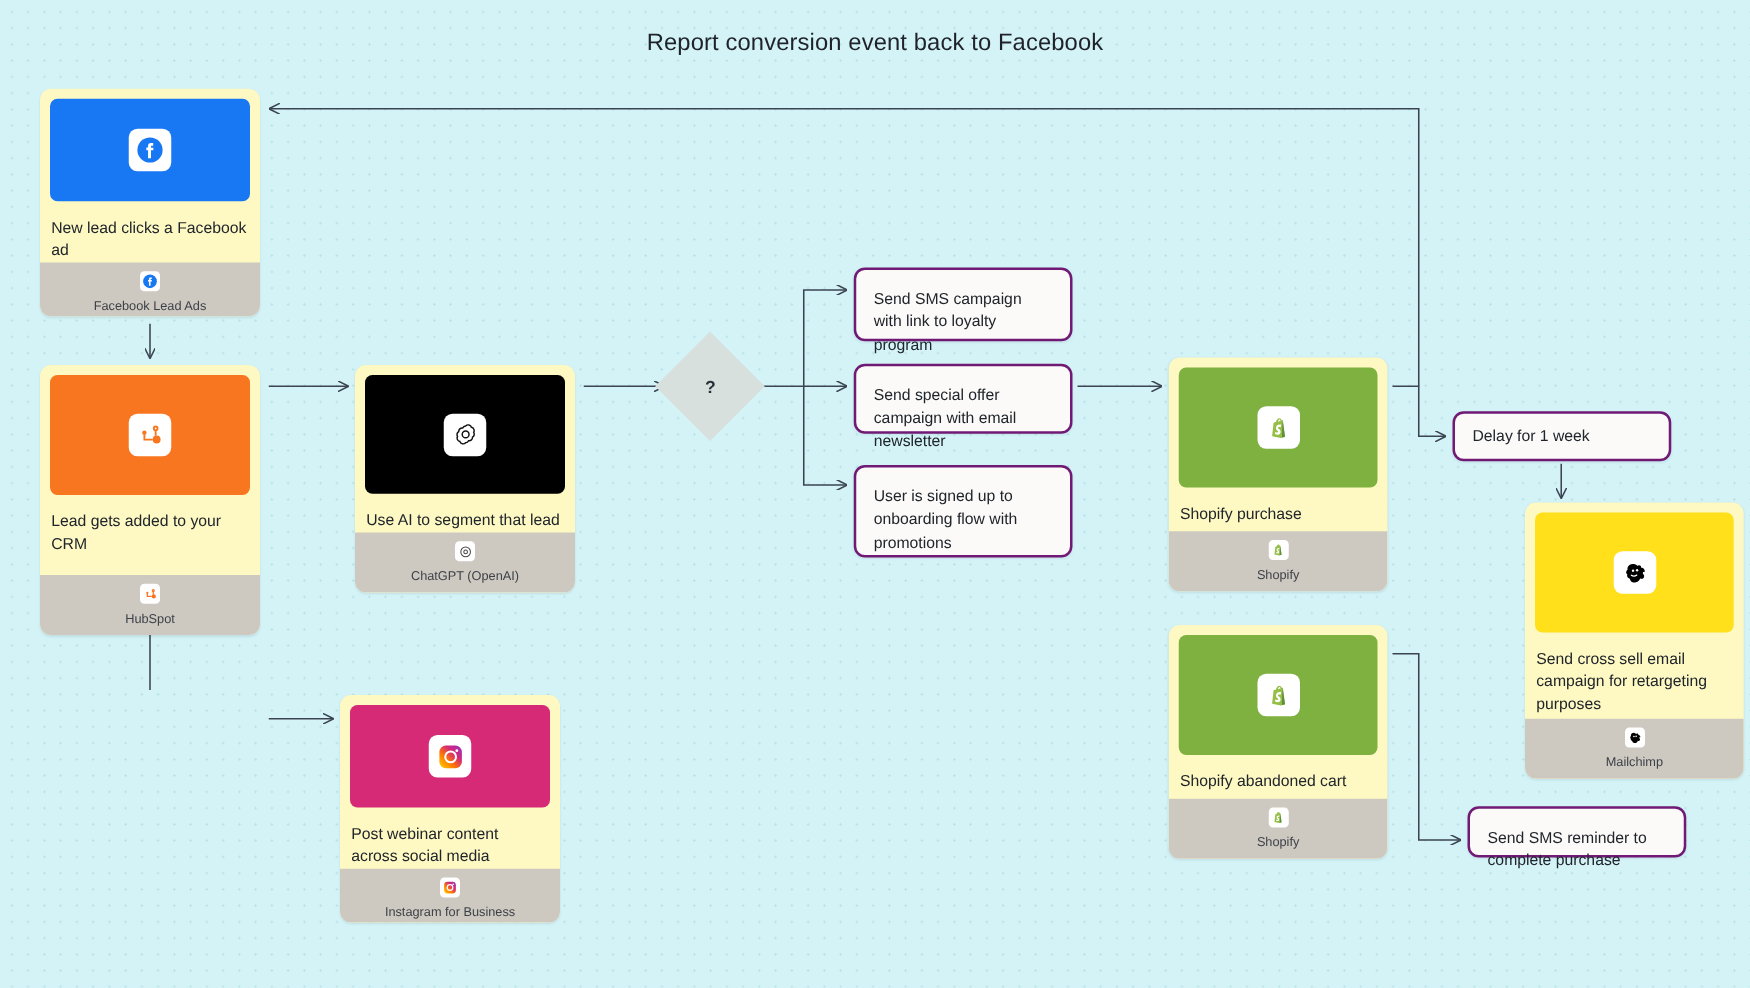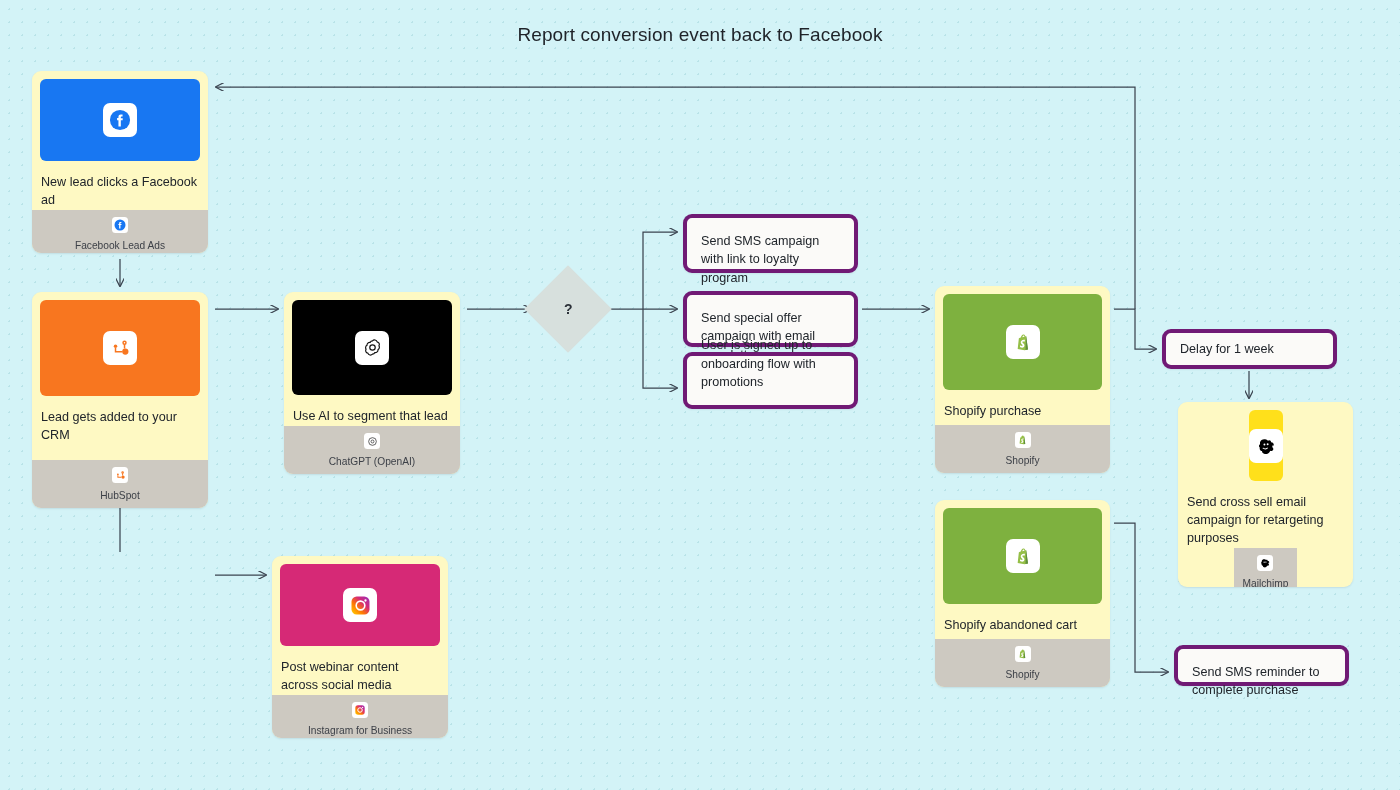--- a/index.html
+++ b/index.html
@@ -78,21 +78,21 @@
     width: 34px; height: 34px;
     background: #fff;
     border-radius: 7px;
     display: flex; align-items: center; justify-content: center;
   }
 
   
   .step-box {
     position: absolute;
     background: #fbfaf8;
-    border: 4px solid #701a75;
+    border: 2px solid #701a75;
     border-radius: 9px;
     font-size: 12.6px;
     line-height: 1.45;
     color: #20252b;
     padding: 14px 14px;
     display: flex;
     align-items: flex-start;
     box-shadow: 0 1px 2px rgba(40,50,60,.07);
   }
 
@@ -258,21 +258,21 @@
   </div>
 
   <div class="step-box" style="left:683px; top:214px; width:175px; height:59px;">
     <span>Send SMS campaign with link to loyalty program</span>
   </div>
 
   <div class="step-box" style="left:683px; top:291px; width:175px; height:56px;">
     <span>Send special offer campaign with email newsletter</span>
   </div>
 
-  <div class="step-box" style="left:683px; top:352px; width:175px; height:57px;align-items:flex-end;">
+  <div class="step-box" style="left:683px; top:372px; width:175px; height:74px;">
     <span>User is signed up to onboarding flow with promotions</span>
   </div>
 
   <div class="app-card" style="left:935px; top:286px; width:175px; height:187px;">
     <div class="app-hero" style="background:#7eb13f;">
       <div class="hero-glyph">
         <svg width="20" height="21" viewBox="0 0 24 24">
           <path d="M15.7 4.6c-.2-.1-.5-.2-.8-.2-.5-1.2-1.3-2-2.4-2-1.6 0-2.7 1.8-3.2 3.6l-1.6.5c-.5.2-.6.2-.7.7L5.6 19.9l8.3 1.5 4.1-.9zM12.5 3.7c.6 0 1 .5 1.3 1.3-.8.2-1.7.5-2.6.8.4-1.3 1-2.1 1.3-2.1z" fill="#95bf47"></path>
           <path d="M15.7 4.6 15 21l3-.7L15.9 4.5z" fill="#5e8e3e"></path>
           <path d="M14.3 9.3l-.5 1.8s-.6-.3-1.4-.3c-1.1 0-1.2.7-1.2.9 0 1 2.6 1.4 2.6 3.7 0 1.8-1.1 2.9-2.7 2.9-1.9 0-2.8-1.2-2.8-1.2l.5-1.7s1 .8 1.8.8c.5 0 .8-.4.8-.7 0-1.3-2.1-1.4-2.1-3.5 0-1.7 1.2-3.4 3.8-3.4 1 0 1.2.2 1.2.2z" fill="#fff"></path>
@@ -289,21 +289,21 @@
         </svg>
       </span>
       <span class="app-footer-label">Shopify</span>
     </div>
   </div>
 
   <div class="step-box" style="left:1162px; top:329px; width:175px; height:40px; align-items:center;">
     <span>Delay for 1 week</span>
   </div>
 
-  <div class="app-card" style="left:1178px; top:402px; width:175px; height:185px;align-items:center;">
+  <div class="app-card" style="left:1220px; top:402px; width:175px; height:221px;">
     <div class="app-hero" style="background:#ffe01b;">
       <div class="hero-glyph">
         <svg width="22" height="22" viewBox="0 0 24 24">
           <path d="M18.9 11.6c.5-.1 1-.1 1.4.1.3-.7.3-2-.6-3-.6-.6-1.4-.9-2.3-.8.1-.5 0-1.1-.4-1.6-.7-.9-2-.9-2.9-.1-.6-.7-1.7-1.4-3-1.6-2.6-.5-5 1-5.6 3.2-.2.7-.1 1.4.1 1.9-.9.6-1.4 1.5-1.3 2.5.1.7.5 1.3 1 1.6-.3.7-.3 1.5.1 2.2.4.8 1.3 1.3 2.2 1.4 0 1.2.8 2.5 2.3 3.1 2.3.9 5-.1 6.2-2.3.2-.3.3-.7.4-1 .1.1.3.1.4.2 1.3.5 2.6-.2 3-1.5.3-1.1-.1-2.2-1-2.6z" fill="#000"></path>
           <circle cx="10.3" cy="10.4" r="1.05" fill="#fff"></circle>
           <circle cx="13.8" cy="10.1" r="1.05" fill="#fff"></circle>
           <path d="M8.8 14.4c1.3.9 3.3.9 4.7-.1" fill="none" stroke="#fff" stroke-width="1.1" stroke-linecap="round"></path>
         </svg>
       </div>
     </div>

